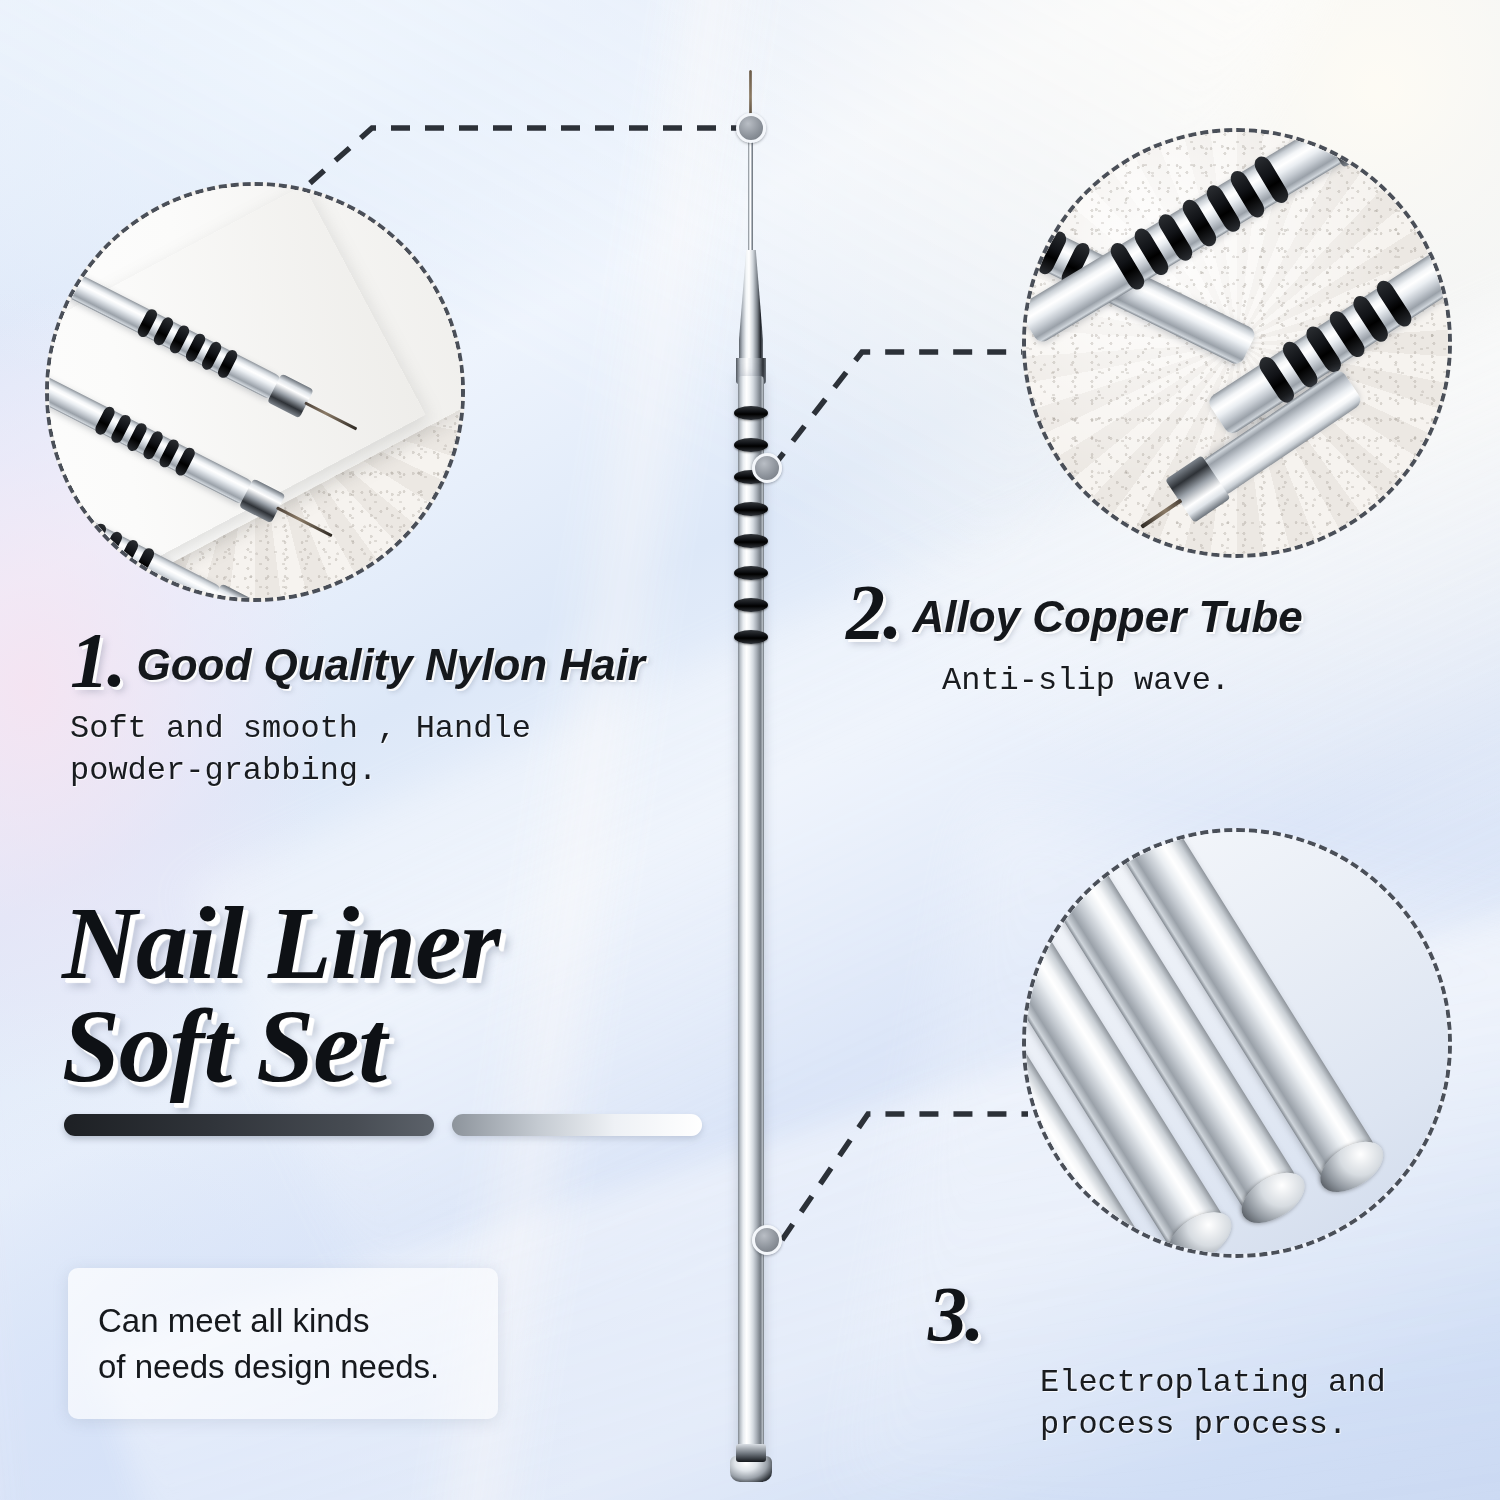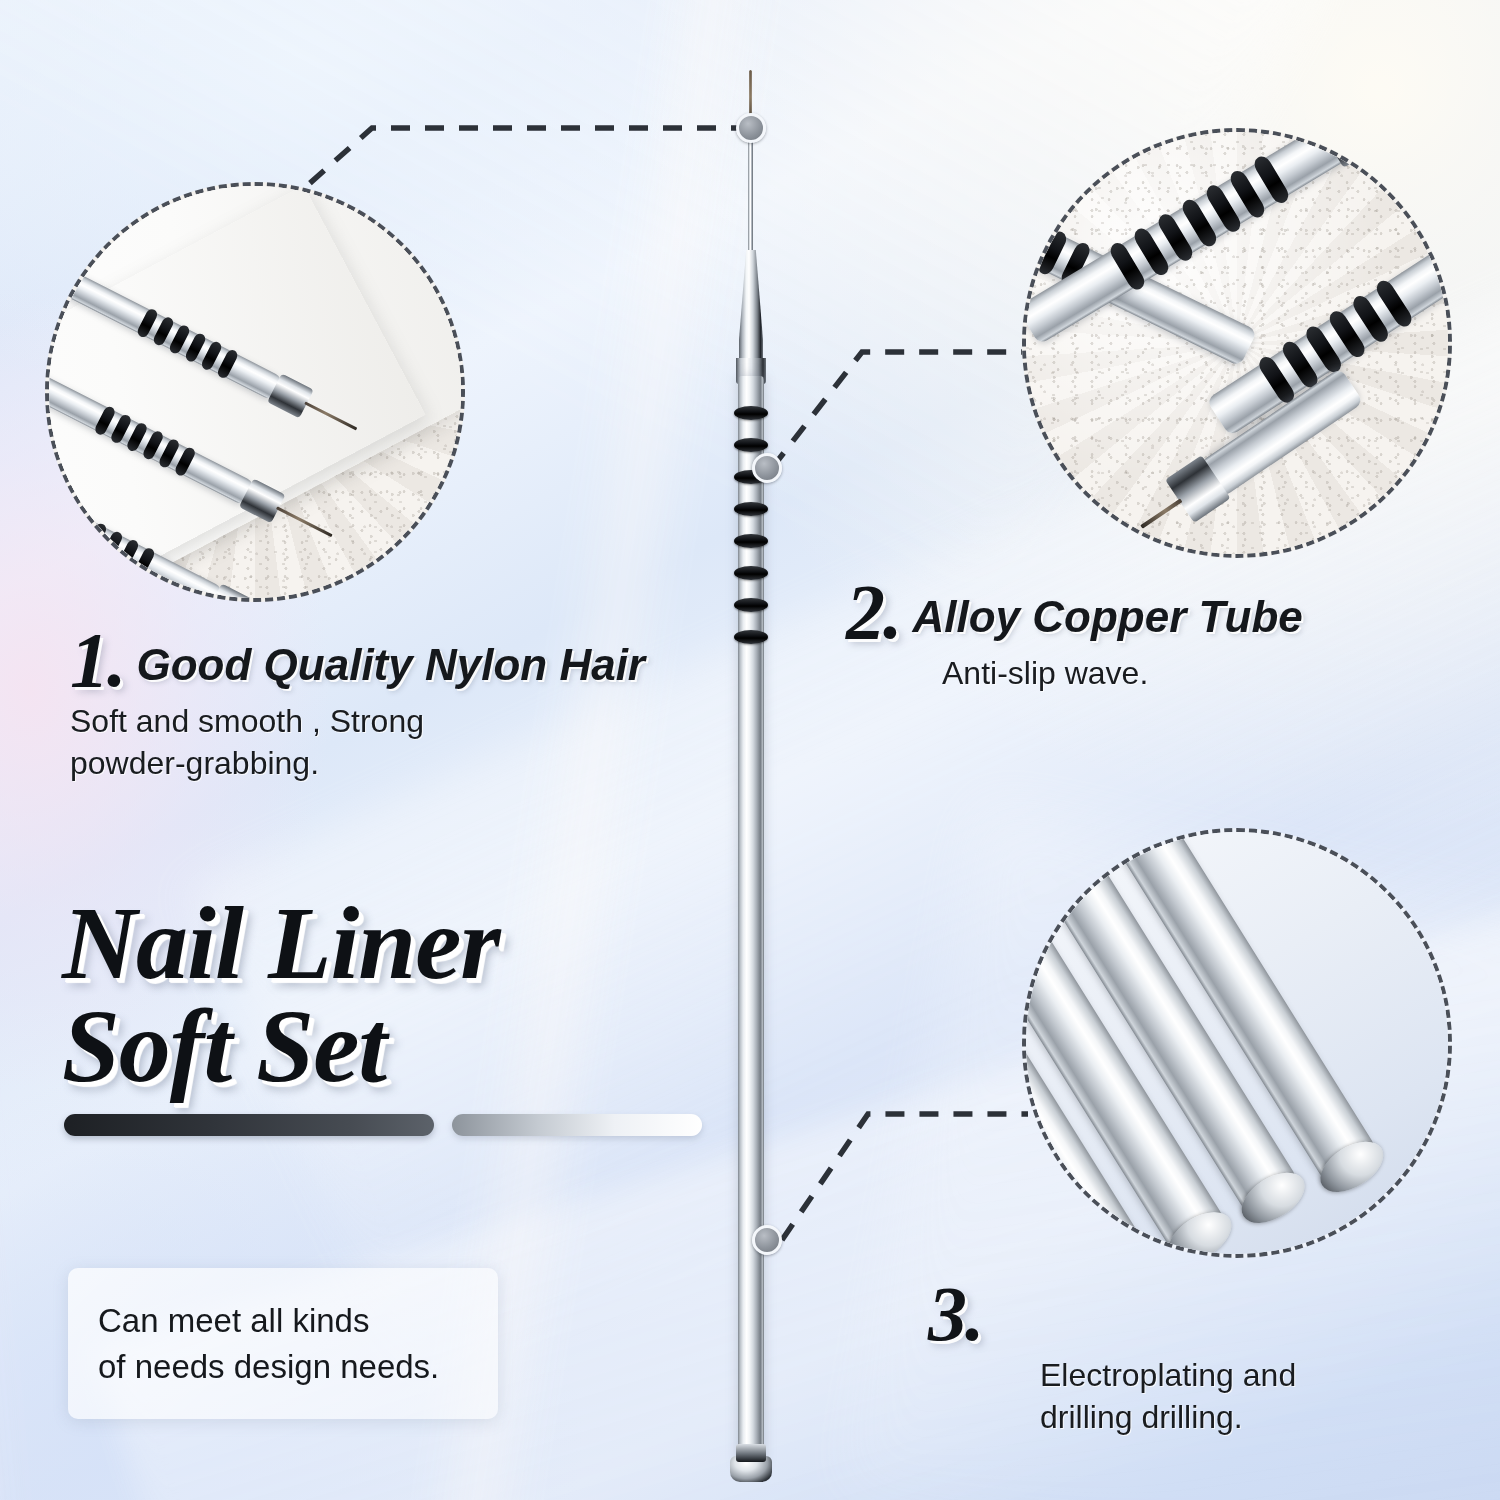--- a/index.html
+++ b/index.html
@@ -196,24 +196,24 @@
   }
   .ftitle{
     font-family:Liberation Sans, sans-serif;
     font-weight:bold; font-style:italic;
     font-size:44px; line-height:1.02; color:#15181c;
     text-shadow:2px 2px 0 rgba(255,255,255,.9), 3px 3px 5px rgba(120,130,150,.32);
     white-space:nowrap;
     margin-bottom:4px;
   }
   .fdesc{
-    font-family:Liberation Sans, sans-serif;
+    font-family:Liberation Mono, monospace;
     font-size:32px; line-height:1.32; color:#191c20;
     text-shadow:1px 1px 0 rgba(255,255,255,.75);
-    margin-top:8px;
+    margin-top:16px;
   }
 
   
   #title-block{ position:absolute; left:62px; top:892px; width:640px; }
   .big-title{
     font-family:"Liberation Serif", serif;
     font-weight:bold; font-style:italic;
     font-size:104px; line-height:.99;
     color:#0e1115;
     letter-spacing:-1px;
@@ -407,42 +407,42 @@
   <div class="marker" style="left:736px; top:113px;"></div>
   <div class="marker" style="left:752px; top:453px;"></div>
   <div class="marker" style="left:752px; top:1225px;"></div>
 
   <div class="feature" style="left:70px; top:628px;">
     <div class="feat-head">
       <span class="num">1.</span>
       <span class="ftitle">Good Quality Nylon Hair</span>
     </div>
     <div class="fdesc">
-      <div>Soft and smooth , Strong</div>
+      <div>Soft and smooth , Handle</div>
       <div>powder-grabbing.</div>
     </div>
   </div>
 
   <div class="feature" style="left:846px; top:580px;">
     <div class="feat-head">
       <span class="num">2.</span>
       <span class="ftitle">Alloy Copper Tube</span>
     </div>
     <div class="fdesc" style="margin-left:96px;">
       <div>Anti-slip wave.</div>
     </div>
   </div>
 
   <div class="feature" style="left:928px; top:1282px;">
     <div class="feat-head">
       <span class="num">3.</span>
     </div>
     <div class="fdesc" style="margin-left:112px;">
       <div>Electroplating and</div>
-      <div>drilling drilling.</div>
+      <div>process process.</div>
     </div>
   </div>
 
   <div id="title-block">
     <div class="big-title">Nail Liner</div>
     <div class="big-title">Soft Set</div>
     <div id="title-bars">
       <div class="bar bar-dark"></div>
       <div class="bar bar-light"></div>
     </div>

